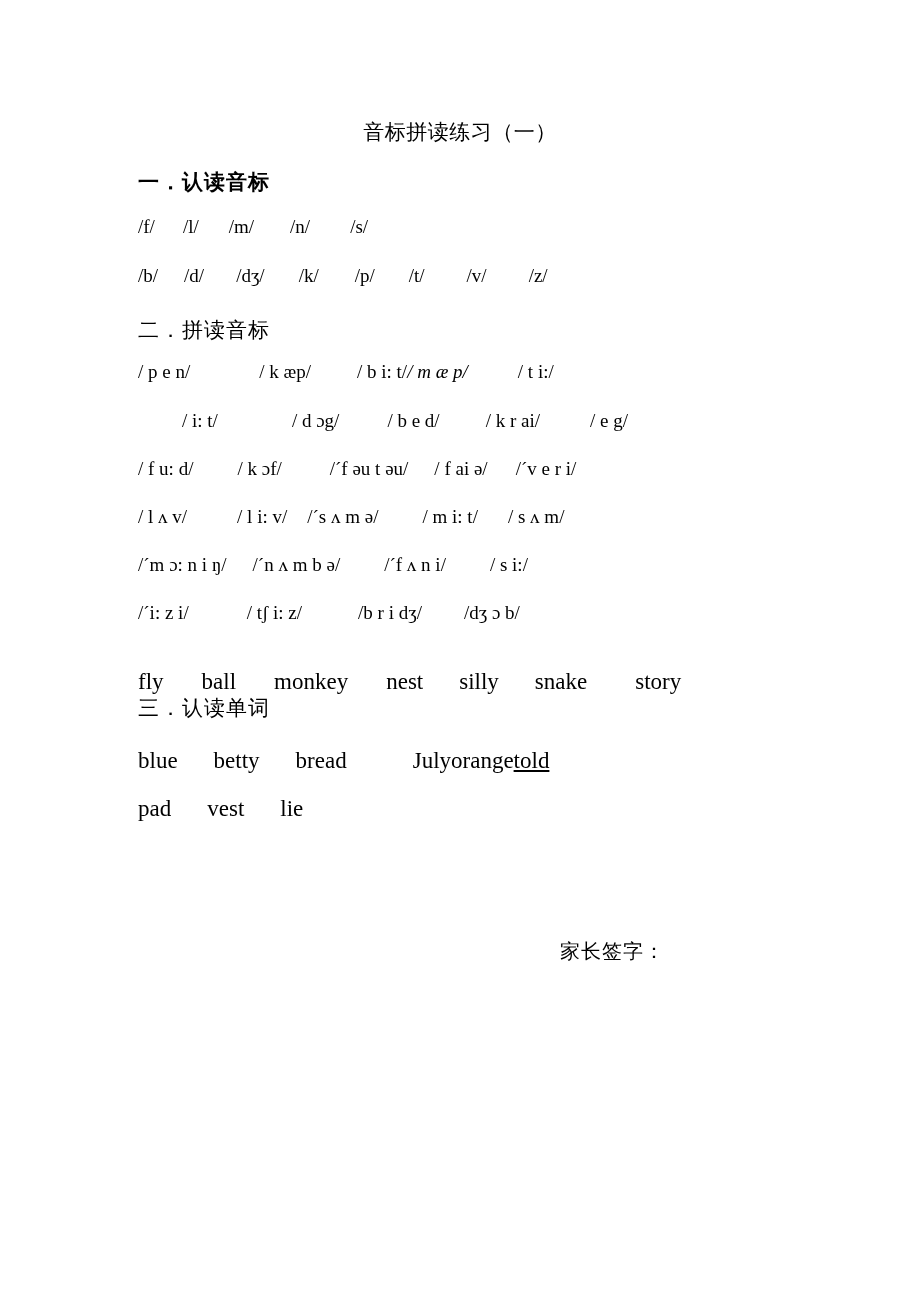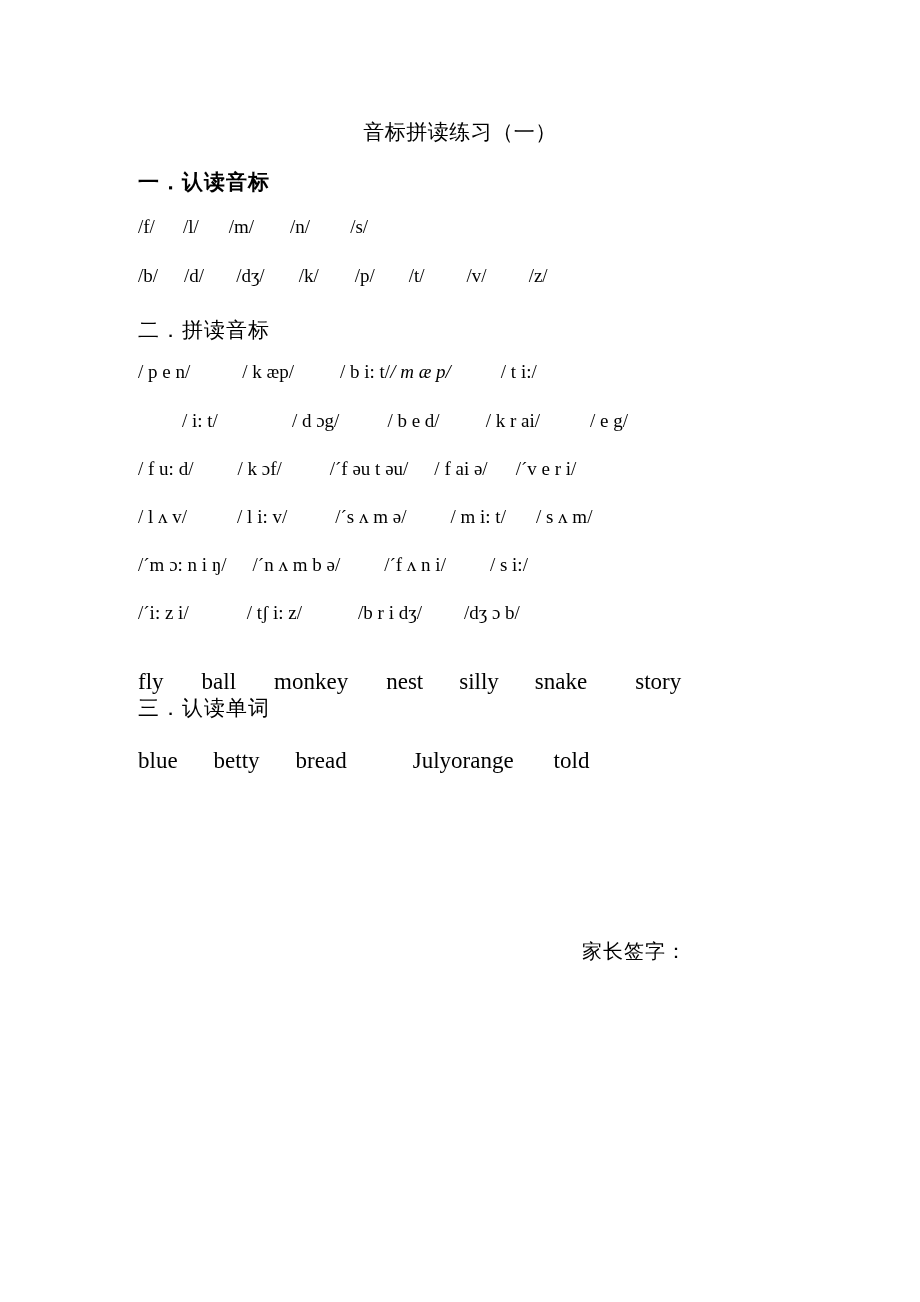--- a/index.html
+++ b/index.html
@@ -84,21 +84,21 @@
     display: inline-block;
     white-space: pre;
   }
   #sec3-row-0 { top: 669px; }
   #sec3-row-1 { top: 748px; }
   #sec3-row-2 { top: 796px; }
 
   
   .signature {
     position: absolute;
-    left: 582px;
+    left: 560px;
     top: 938px;
     font-family: Liberation Serif, serif;
     font-size: 20px;
     letter-spacing: 1px;
     white-space: pre;
   }
 </style>
 </head>
 <body>
 
@@ -106,27 +106,28 @@
 
   <div class="doc-title">音标拼读练习（一）</div>
 
   <div class="section-heading" id="sec1-heading">一．认读音标</div>
 
   <div class="phon-line" id="sec1-row-0"><span class="item">/f/</span><span class="item" style="margin-left: 28px;">/l/</span><span class="item" style="margin-left: 30px;">/m/</span><span class="item" style="margin-left: 36px;">/n/</span><span class="item" style="margin-left: 40px;">/s/</span></div>
   <div class="phon-line" id="sec1-row-1"><span class="item">/b/</span><span class="item" style="margin-left: 26px;">/d/</span><span class="item" style="margin-left: 32px;">/dʒ/</span><span class="item" style="margin-left: 34px;">/k/</span><span class="item" style="margin-left: 36px;">/p/</span><span class="item" style="margin-left: 34px;">/t/</span><span class="item" style="margin-left: 42px;">/v/</span><span class="item" style="margin-left: 42px;">/z/</span></div>
 
   <div class="section-heading" id="sec2-heading">二．拼读音标</div>
 
-  <div class="phon-line" id="sec2-row-0"><span class="item">/ p e n/</span><span class="item" style="margin-left: 52px;">/ k æp/</span><span class="item" style="margin-left: 46px;">/ b i: t/</span><span class="item" style=" font-style: italic;">/ m æ p/</span><span class="item" style="margin-left: 50px;">/ t i:/</span></div>
+  <div class="phon-line" id="sec2-row-0"><span class="item">/ p e n/</span><span class="item" style="margin-left: 69px;">/ k æp/</span><span class="item" style="margin-left: 46px;">/ b i: t/</span><span class="item" style=" font-style: italic;">/ m æ p/</span><span class="item" style="margin-left: 50px;">/ t i:/</span></div>
   <div class="phon-line" id="sec2-row-1"><span class="item">/ i: t/</span><span class="item" style="margin-left: 74px;">/ d ɔg/</span><span class="item" style="margin-left: 48px;">/ b e d/</span><span class="item" style="margin-left: 46px;">/ k r ai/</span><span class="item" style="margin-left: 50px;">/ e g/</span></div>
   <div class="phon-line" id="sec2-row-2"><span class="item">/ f u: d/</span><span class="item" style="margin-left: 44px;">/ k ɔf/</span><span class="item" style="margin-left: 48px;">/ˊf əu t əu/</span><span class="item" style="margin-left: 26px;">/ f ai ə/</span><span class="item" style="margin-left: 28px;">/ˊv e r i/</span></div>
-  <div class="phon-line" id="sec2-row-3"><span class="item">/ l ʌ v/</span><span class="item" style="margin-left: 50px;">/ l i: v/</span><span class="item" style="margin-left: 48px;">/ˊs ʌ m ə/</span><span class="item" style="margin-left: 44px;">/ m i: t/</span><span class="item" style="margin-left: 30px;">/ s ʌ m/</span></div>
+  <div class="phon-line" id="sec2-row-3"><span class="item">/ l ʌ v/</span><span class="item" style="margin-left: 50px;">/ l i: v/</span><span class="item" style="margin-left: 20px;">/ˊs ʌ m ə/</span><span class="item" style="margin-left: 44px;">/ m i: t/</span><span class="item" style="margin-left: 30px;">/ s ʌ m/</span></div>
   <div class="phon-line" id="sec2-row-4"><span class="item">/ˊm ɔ: n i ŋ/</span><span class="item" style="margin-left: 26px;">/ˊn ʌ m b ə/</span><span class="item" style="margin-left: 44px;">/ˊf ʌ n i/</span><span class="item" style="margin-left: 44px;">/ s i:/</span></div>
   <div class="phon-line" id="sec2-row-5"><span class="item">/ˊi: z i/</span><span class="item" style="margin-left: 58px;">/ tʃ i: z/</span><span class="item" style="margin-left: 56px;">/b r i dʒ/</span><span class="item" style="margin-left: 42px;">/dʒ ɔ b/</span></div>
 
   <div class="section-heading" id="sec3-heading">三．认读单词</div>
 
   <div class="word-line" id="sec3-row-0"><span class="word">fly</span><span class="word" style="margin-left: 38px;">ball</span><span class="word" style="margin-left: 38px;">monkey</span><span class="word" style="margin-left: 38px;">nest</span><span class="word" style="margin-left: 36px;">silly</span><span class="word" style="margin-left: 36px;">snake</span><span class="word" style="margin-left: 48px;">story</span></div>
-  <div class="word-line" id="sec3-row-1"><span class="word">blue</span><span class="word" style="margin-left: 36px;">betty</span><span class="word" style="margin-left: 36px;">bread</span><span class="word" style="margin-left: 66px;">July</span><span class="word" style="">orange</span><span class="word" style="margin-left: 40px;">told</span></div>
+  <div class="word-line" id="sec3-row-1"><span class="word">blue</span><span class="word" style="margin-left: 36px;">betty</span><span class="word" style="margin-left: 36px;">bread</span><span class="word" style="margin-left: 66px;">July</span><span class="word" style="">orange</span><span class="word" style=" text-decoration: underline;">told</span></div>
+  <div class="word-line" id="sec3-row-2"><span class="word">pad</span><span class="word" style="margin-left: 36px;">vest</span><span class="word" style="margin-left: 36px;">lie</span></div>
 
   <div class="signature">家长签字：</div>
 
 </div>
 
 </body></html>

